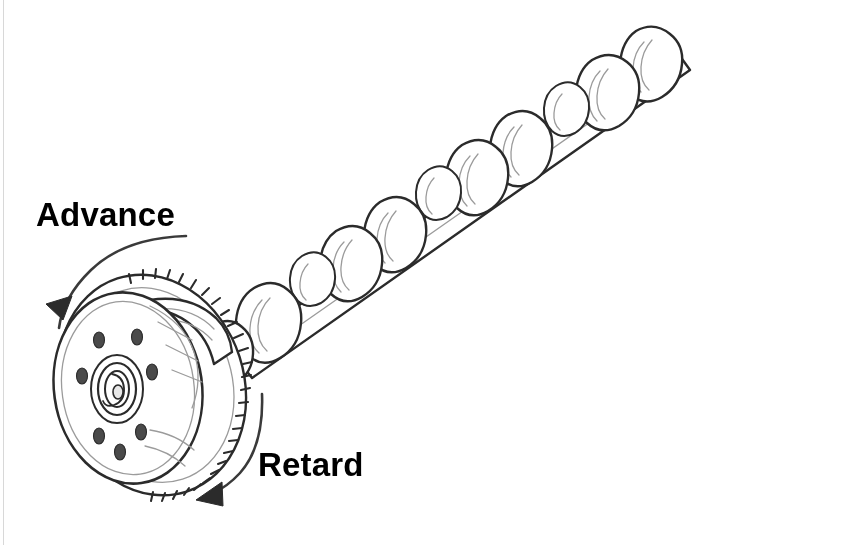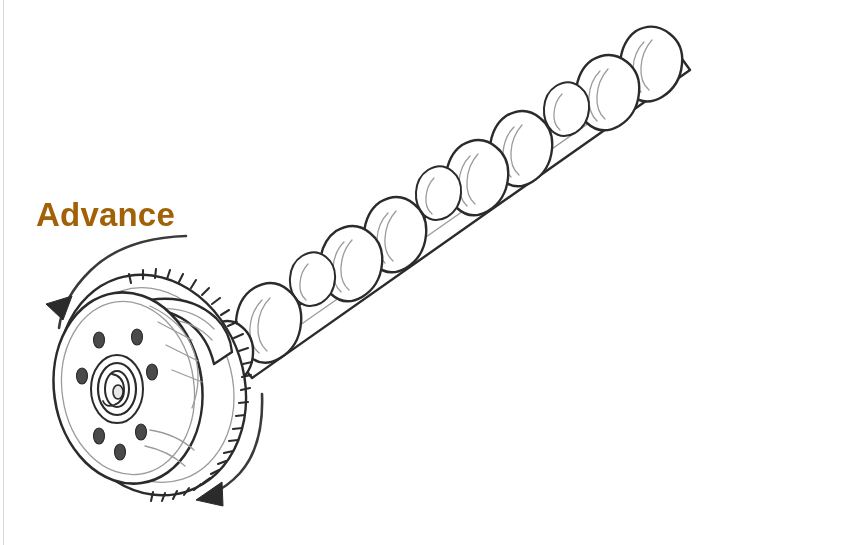--- a/index.html
+++ b/index.html
@@ -31,21 +31,21 @@
     left: 0;
     top: 0;
     width: 850px;
     height: 545px;
     display: block;
   }
   .label {
     position: absolute;
     font-family: "Liberation Sans", sans-serif;
     font-weight: bold;
-    color: #a16207;
+    color: #000000;
     white-space: nowrap;
     letter-spacing: 0.2px;
   }
   #label-advance {
     left: 36px;
     top: 196px;
     font-size: 33px;
   }
   #label-retard {
     left: 258px;
@@ -200,14 +200,15 @@
     </g>
 
     <g>
       <path class="arw" d="M262 394 q2 52 -22 79 q-13 14 -27 20"></path>
       <path class="head" d="M222 482 L196 500 L223 506 Z"></path>
     </g>
   </svg>
 
   <div class="label" id="label-advance">Advance</div>
 
+  <div class="label" id="label-retard">Retard</div>
 
 </div>
 
 </body></html>

